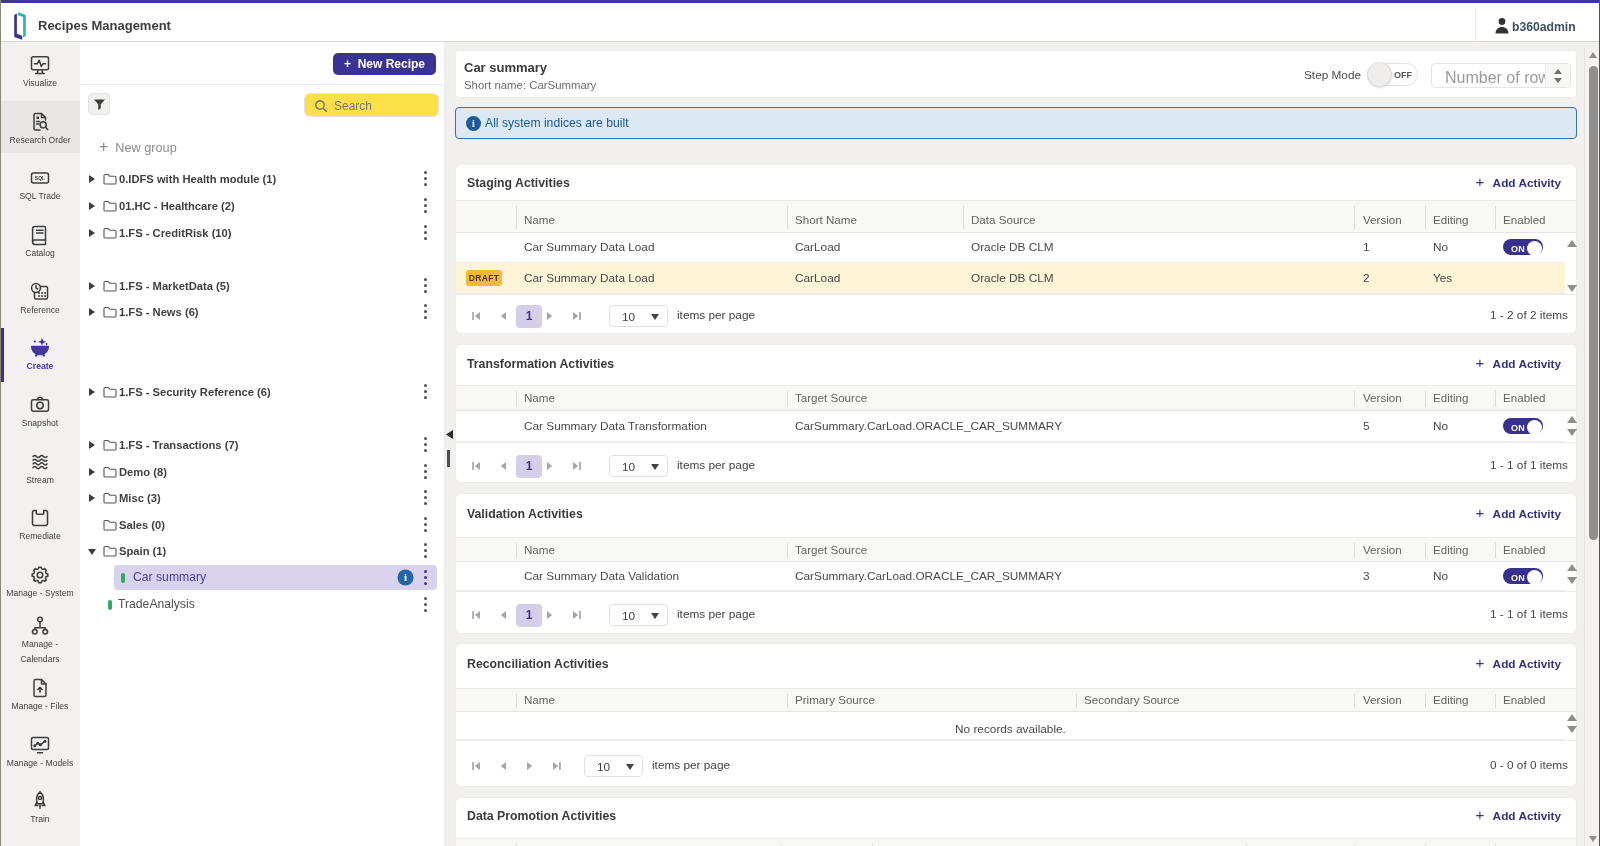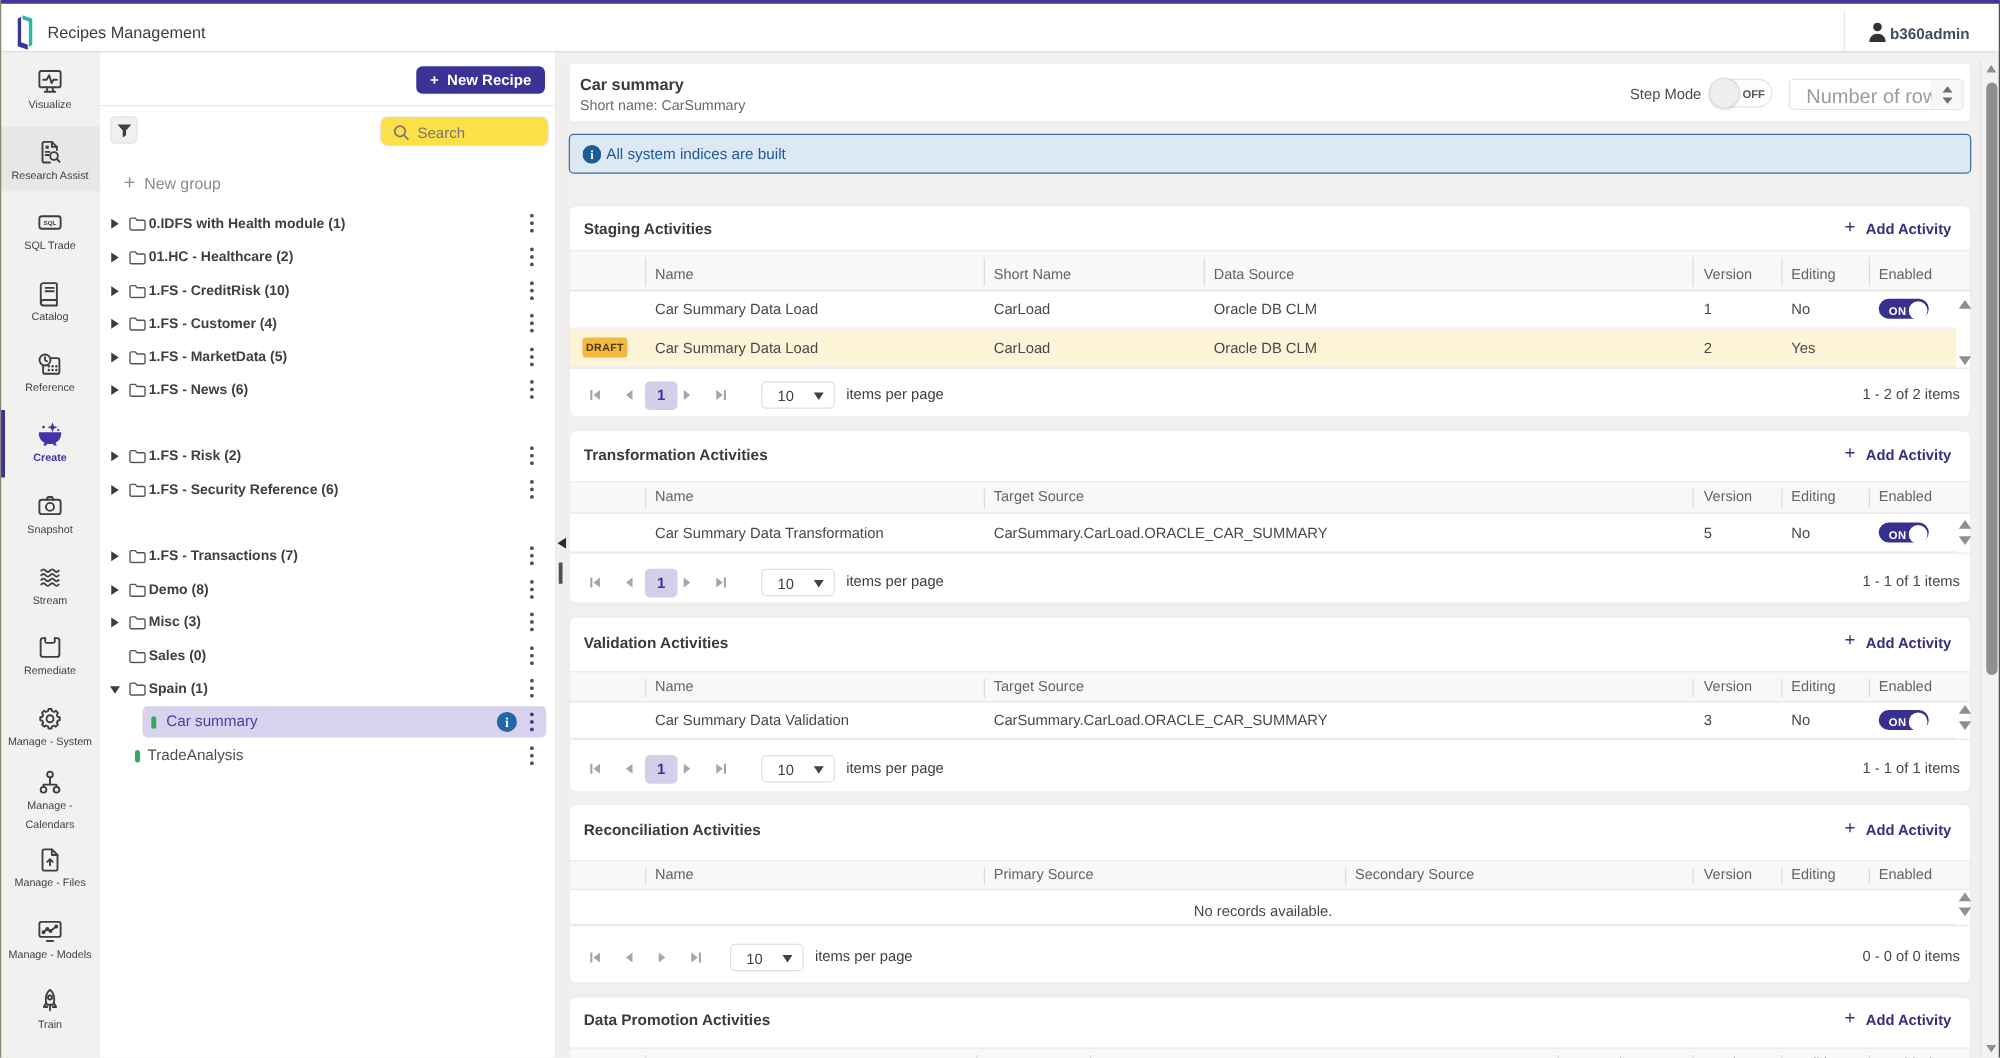--- a/index.html
+++ b/index.html
@@ -1,19 +1,19 @@
 <!DOCTYPE html>
 <html><head>
 <meta charset="utf-8">
 <style>
 *{margin:0;padding:0;box-sizing:border-box}
 html,body{width:1600px;height:846px;overflow:hidden;background:#f1f0ef;font-family:"Liberation Sans",sans-serif}
 .b{position:absolute}
 #hdr{position:absolute;left:0;top:0;width:1600px;height:42px;background:#fff;border-top:3px solid #3f3697;border-bottom:1px solid #d6d6d6}
-#title{position:absolute;left:38px;top:15px;font-size:13px;font-weight:normal;color:#3d3d3d}
+#title{position:absolute;left:38px;top:15px;font-size:13px;font-weight:bold;color:#3d3d3d}
 #udiv{position:absolute;left:1475px;top:5px;height:34px;width:1px;background:#e7e7e7}
 #uname{position:absolute;left:1512px;top:17px;font-size:12.2px;font-weight:bold;color:#3d4f63}
 #side{position:absolute;left:0;top:48px;width:80px;height:798px;background:#f2f1f0}
 .sit{position:absolute;left:0;width:80px;height:57px}
 .sic{position:absolute;left:28px;top:5px;width:24px;height:24px}
 .slab{position:absolute;left:0;top:30px;width:80px;text-align:center;font-size:8.6px;color:#3f3f3f;line-height:11px;white-space:nowrap}
 .slab2{position:absolute;left:0;top:23px;width:80px;text-align:center;font-size:8.6px;color:#3f3f3f;line-height:15px}
 #crbar{position:absolute;left:0;top:280px;width:4px;height:54px;background:#3b3295}
 #tree{position:absolute;left:80px;top:48px;width:364px;height:798px;background:#fff}
 #nrb{position:absolute;left:253px;top:5px;width:103px;height:22px;background:#3b3295;border-radius:5px;color:#fff;font-size:12px;font-weight:bold;text-align:center;line-height:22px}
@@ -96,21 +96,21 @@
       <div class="sic"><svg viewBox="0 0 24 24">
           <g fill="none" stroke="#3e3e3e" stroke-width="1.5" stroke-linecap="round" stroke-linejoin="round">
             <path d="M13.5,3.5 H7.5 a1.5,1.5 0 0 0 -1.5,1.5 v13.5 a1.5,1.5 0 0 0 1.5,1.5 h4.5 M13.5,3.5 L17.5,7.5 V10"></path>
             <path d="M13.5,3.5 V7.5 H17.5"></path>
             <path d="M8.5,11.5 h3 M8.5,14 h2.5"></path>
             <rect x="8.5" y="6.5" width="2.5" height="2.5" fill="#3e3e3e" stroke="none"></rect>
             <circle cx="15.2" cy="14.8" r="3.1"></circle>
             <path d="M17.5,17.2 L19.7,19.5"></path>
           </g>
         </svg></div>
-      <div class="slab">Research Assist</div>
+      <div class="slab">Research Order</div>
     </div>
 <div class="sit" style="top:113px">
       <div class="sic"><svg viewBox="0 0 24 24">
           <g fill="none" stroke="#3e3e3e" stroke-width="1.5" stroke-linecap="round" stroke-linejoin="round">
             <rect x="3.5" y="7" width="17" height="10" rx="2"></rect>
           </g>
           <text x="12" y="14" text-anchor="middle" font-size="5" font-weight="bold" fill="#3e3e3e" font-family="Liberation Sans">SQL</text>
         </svg></div>
       <div class="slab">SQL Trade</div>
     </div>
@@ -277,62 +277,38 @@
       <svg class="fold" width="14" height="12" viewBox="0 0 14 12">
         <path fill="none" stroke="#555" stroke-width="1.1" d="M1,2.6 a1.1,1.1 0 0 1 1.1,-1.1 h3.1 l1.5,1.7 h5.2 a1.1,1.1 0 0 1 1.1,1.1 v5.6 a1.1,1.1 0 0 1 -1.1,1.1 H2.1 a1.1,1.1 0 0 1 -1.1,-1.1 z"></path>
       </svg>
       <span class="tl">1.FS - CreditRisk (10)</span>
       <span class="kb">
         <i></i>
         <i></i>
         <i></i>
       </span>
     </div>
-<div class="trow" style="top:198px">
-      <span class="ar"></span>
-      <svg class="fold" width="14" height="12" viewBox="0 0 14 12">
-        <path fill="none" stroke="#555" stroke-width="1.1" d="M1,2.6 a1.1,1.1 0 0 1 1.1,-1.1 h3.1 l1.5,1.7 h5.2 a1.1,1.1 0 0 1 1.1,1.1 v5.6 a1.1,1.1 0 0 1 -1.1,1.1 H2.1 a1.1,1.1 0 0 1 -1.1,-1.1 z"></path>
-      </svg>
-      <span class="tl">1.FS - Customer (4)</span>
-      <span class="kb">
-        <i></i>
-        <i></i>
-        <i></i>
-      </span>
-    </div>
 <div class="trow" style="top:225px">
       <span class="ar"></span>
       <svg class="fold" width="14" height="12" viewBox="0 0 14 12">
         <path fill="none" stroke="#555" stroke-width="1.1" d="M1,2.6 a1.1,1.1 0 0 1 1.1,-1.1 h3.1 l1.5,1.7 h5.2 a1.1,1.1 0 0 1 1.1,1.1 v5.6 a1.1,1.1 0 0 1 -1.1,1.1 H2.1 a1.1,1.1 0 0 1 -1.1,-1.1 z"></path>
       </svg>
       <span class="tl">1.FS - MarketData (5)</span>
       <span class="kb">
         <i></i>
         <i></i>
         <i></i>
       </span>
     </div>
 <div class="trow" style="top:251px">
       <span class="ar"></span>
       <svg class="fold" width="14" height="12" viewBox="0 0 14 12">
         <path fill="none" stroke="#555" stroke-width="1.1" d="M1,2.6 a1.1,1.1 0 0 1 1.1,-1.1 h3.1 l1.5,1.7 h5.2 a1.1,1.1 0 0 1 1.1,1.1 v5.6 a1.1,1.1 0 0 1 -1.1,1.1 H2.1 a1.1,1.1 0 0 1 -1.1,-1.1 z"></path>
       </svg>
       <span class="tl">1.FS - News (6)</span>
-      <span class="kb">
-        <i></i>
-        <i></i>
-        <i></i>
-      </span>
-    </div>
-<div class="trow" style="top:304px">
-      <span class="ar"></span>
-      <svg class="fold" width="14" height="12" viewBox="0 0 14 12">
-        <path fill="none" stroke="#555" stroke-width="1.1" d="M1,2.6 a1.1,1.1 0 0 1 1.1,-1.1 h3.1 l1.5,1.7 h5.2 a1.1,1.1 0 0 1 1.1,1.1 v5.6 a1.1,1.1 0 0 1 -1.1,1.1 H2.1 a1.1,1.1 0 0 1 -1.1,-1.1 z"></path>
-      </svg>
-      <span class="tl">1.FS - Risk (2)</span>
       <span class="kb">
         <i></i>
         <i></i>
         <i></i>
       </span>
     </div>
 <div class="trow" style="top:331px">
       <span class="ar"></span>
       <svg class="fold" width="14" height="12" viewBox="0 0 14 12">
         <path fill="none" stroke="#555" stroke-width="1.1" d="M1,2.6 a1.1,1.1 0 0 1 1.1,-1.1 h3.1 l1.5,1.7 h5.2 a1.1,1.1 0 0 1 1.1,1.1 v5.6 a1.1,1.1 0 0 1 -1.1,1.1 H2.1 a1.1,1.1 0 0 1 -1.1,-1.1 z"></path>

